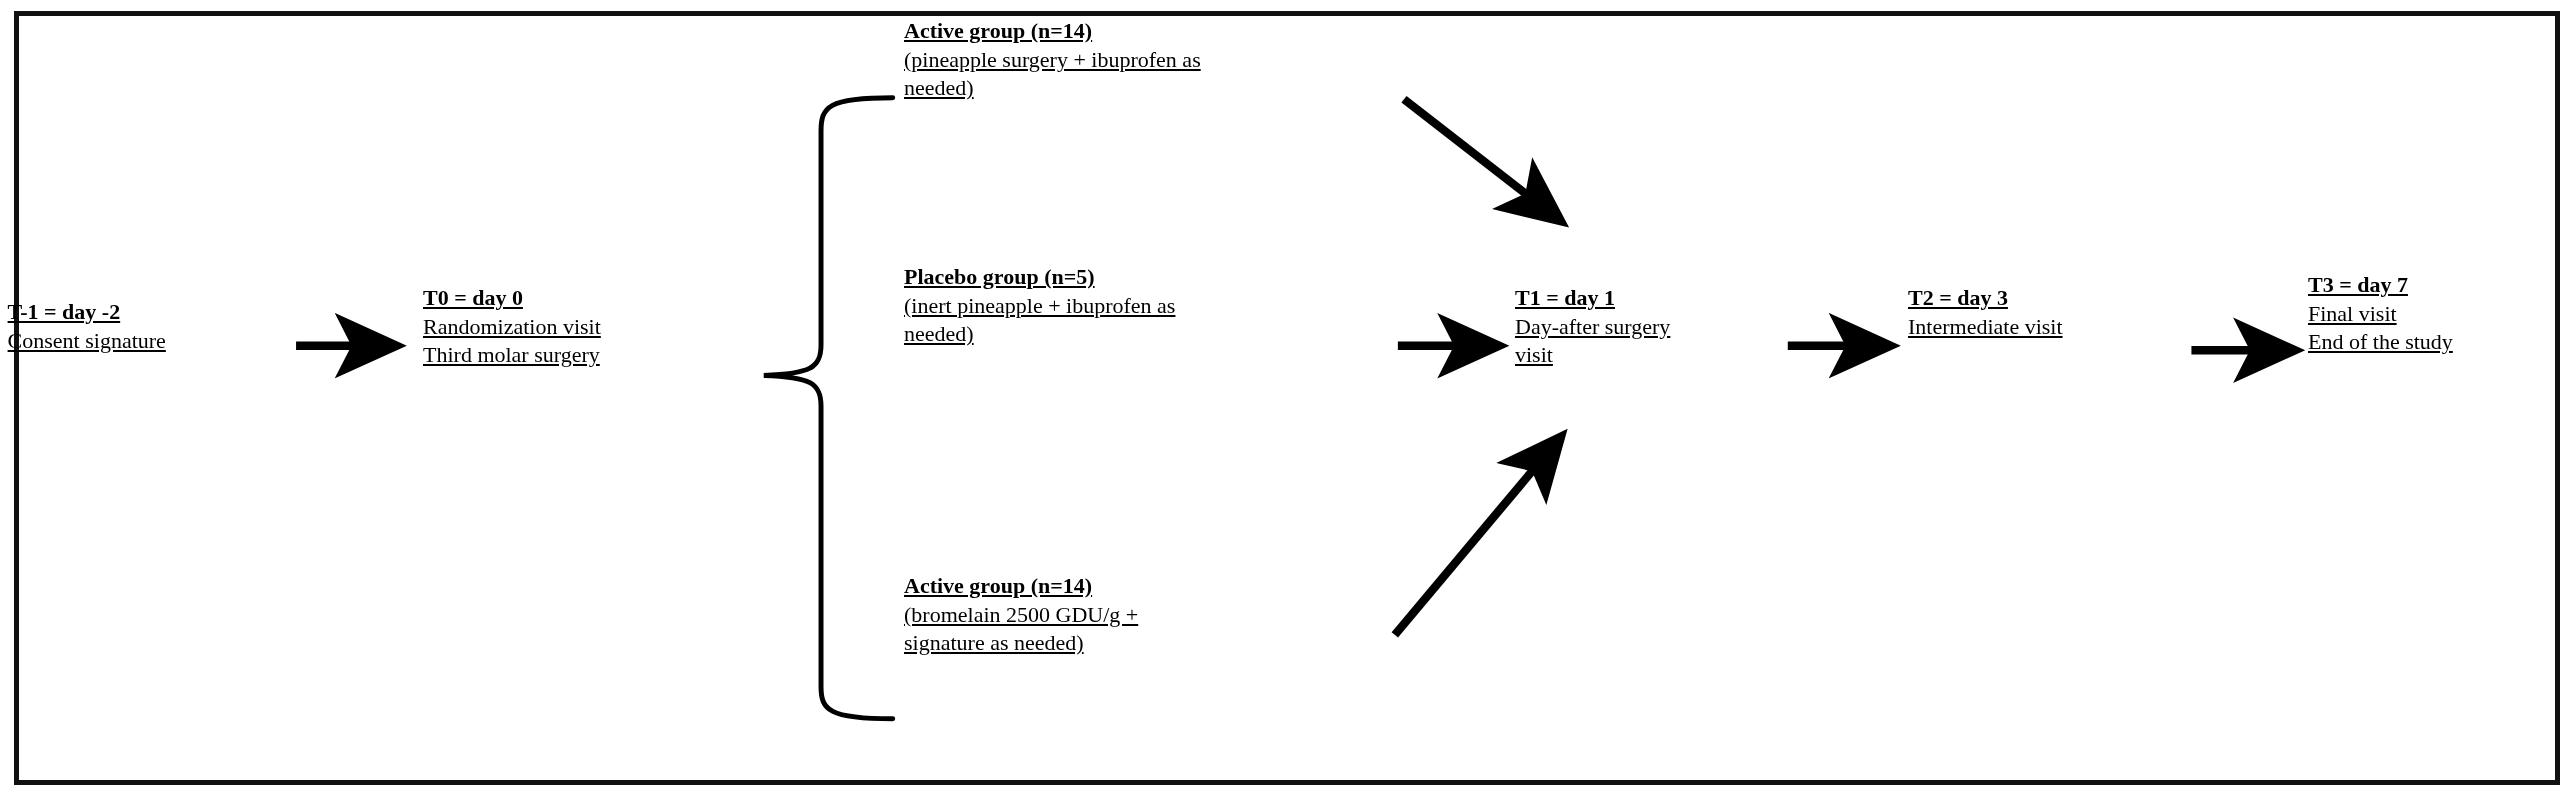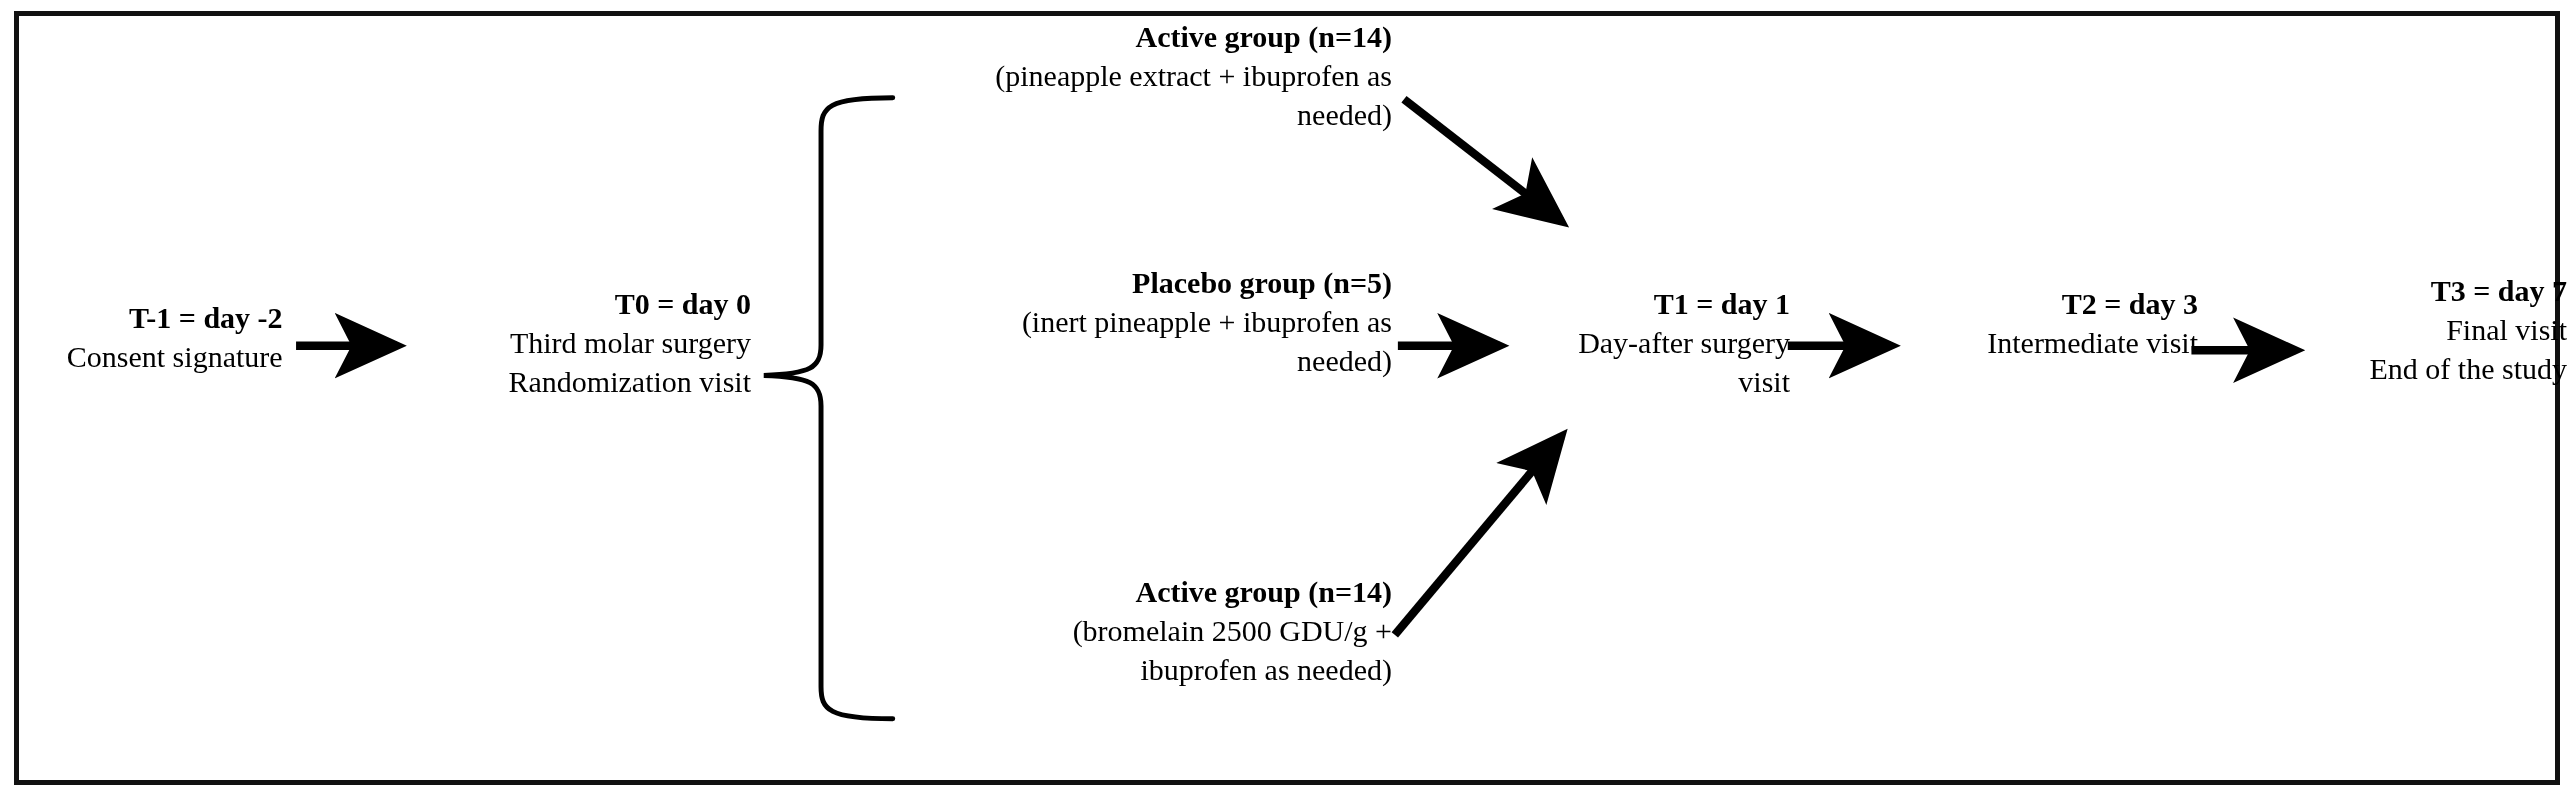--- a/index.html
+++ b/index.html
@@ -22,24 +22,25 @@
     position: absolute;
     left: 13.7px;
     top: 11.4px;
     width: 2546px;
     height: 774px;
     border: 5.3px solid #111111;
     box-sizing: border-box;
   }
   .node {
     position: absolute;
-    text-align: right;
+    text-align: left;
     line-height: 1.30;
-    font-size: 30px;
+    font-size: 22px;
     box-sizing: border-box;
+    text-decoration: underline;
   }
   .node .hdr {
     font-weight: bold;
     display: block;
     white-space: nowrap;
   }
   .node .sub {
     font-weight: normal;
     display: block;
   }
@@ -118,46 +119,46 @@
   <div class="node" id="node-t1neg">
     <span class="hdr">T-1 = day -2</span>
     <span class="sub">
       <span class="sub-line">Consent signature</span>
     </span>
   </div>
 
   <div class="node" id="node-t0">
     <span class="hdr">T0 = day 0</span>
     <span class="sub">
+      <span class="sub-line">Randomization visit</span>
       <span class="sub-line">Third molar surgery</span>
-      <span class="sub-line">Randomization visit</span>
     </span>
   </div>
 
   <div class="node" id="node-active-pineapple">
     <span class="hdr">Active group (n=14)</span>
     <span class="sub">
-      <span class="sub-line">(pineapple extract + ibuprofen as</span>
+      <span class="sub-line">(pineapple surgery + ibuprofen as</span>
       <span class="sub-line">needed)</span>
     </span>
   </div>
 
   <div class="node" id="node-placebo">
     <span class="hdr">Placebo group (n=5)</span>
     <span class="sub">
       <span class="sub-line">(inert pineapple + ibuprofen as</span>
       <span class="sub-line">needed)</span>
     </span>
   </div>
 
   <div class="node" id="node-active-bromelain">
     <span class="hdr">Active group (n=14)</span>
     <span class="sub">
       <span class="sub-line">(bromelain 2500 GDU/g +</span>
-      <span class="sub-line">ibuprofen as needed)</span>
+      <span class="sub-line">signature as needed)</span>
     </span>
   </div>
 
   <div class="node" id="node-t1">
     <span class="hdr">T1 = day 1</span>
     <span class="sub">
       <span class="sub-line">Day-after surgery</span>
       <span class="sub-line">visit</span>
     </span>
   </div>

